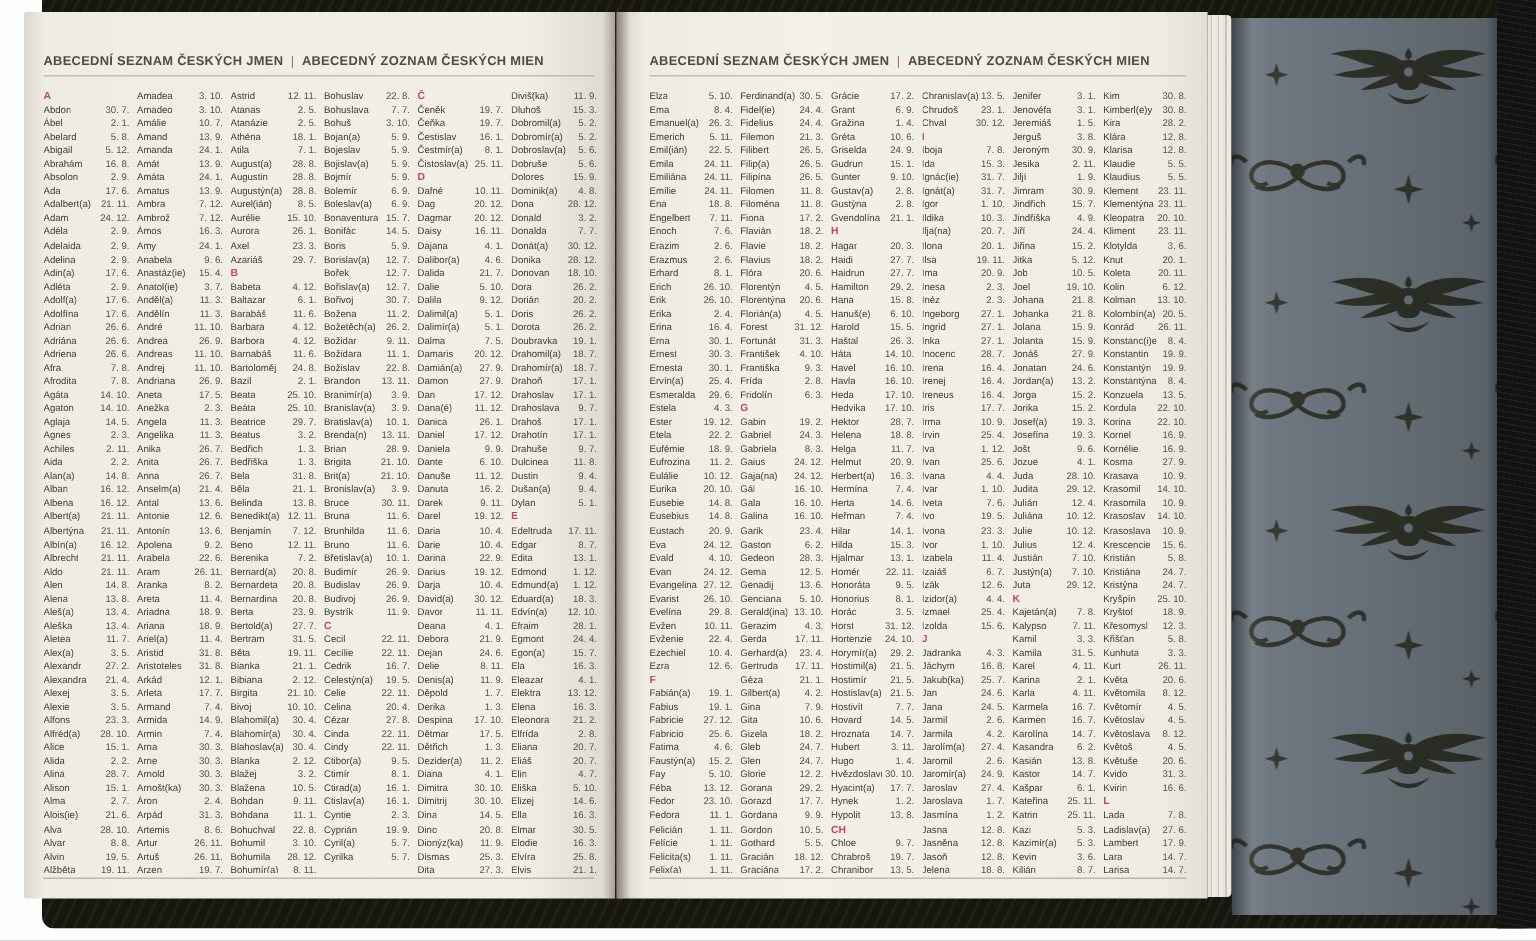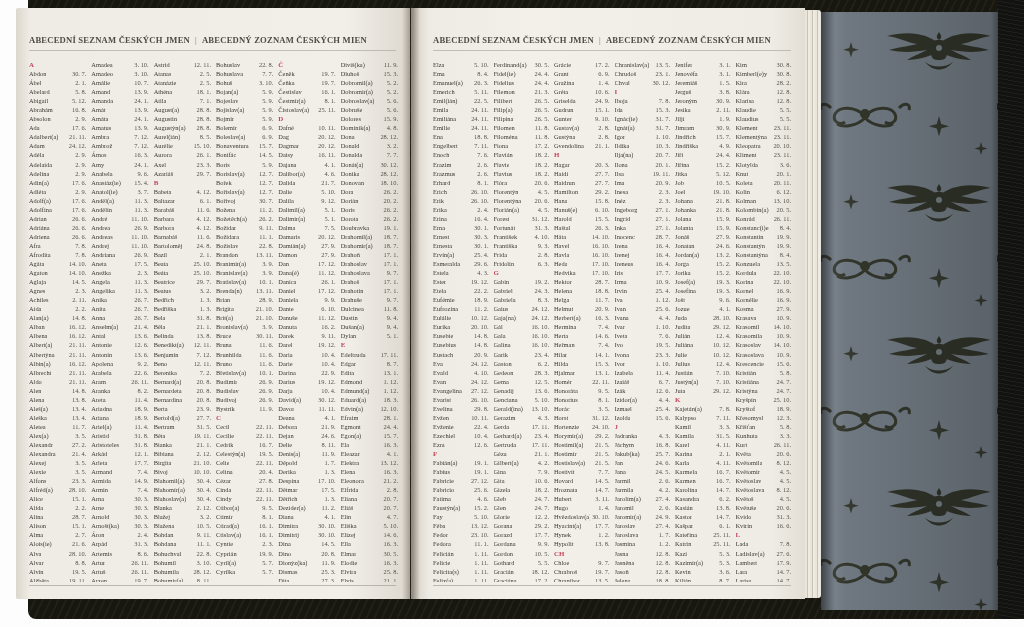--- a/index.html
+++ b/index.html
@@ -1,17 +1,17 @@
 <!DOCTYPE html>
 <html><head>
 <meta charset="utf-8">
 <style>
   html,body{margin:0;padding:0;background:#ffffff;}
   #stage{position:relative;width:1024px;height:627px;overflow:hidden;background:#fdfdfd;
-         font-family:Liberation Serif, serif;}
+         font-family:Liberation Sans, sans-serif;}
   
   .book{position:absolute;left:28px;top:0;width:996px;height:619px;background:#17160f;
         border-radius:0 0 8px 8px;
         background-image:repeating-linear-gradient(115deg,rgba(255,255,255,.04) 0 2px,rgba(0,0,0,0) 2px 7px);}
   
   .page{position:absolute;top:8px;height:591px;background:#f1eee7;}
   .page.left{left:16px;width:394px;
       background:linear-gradient(90deg,#dcd7cd 0,#efece5 14px,#f2efe9 330px,#ddd8ce 100%);
       border-radius:2px 0 0 2px;}
   .page.right{left:411px;width:394px;

